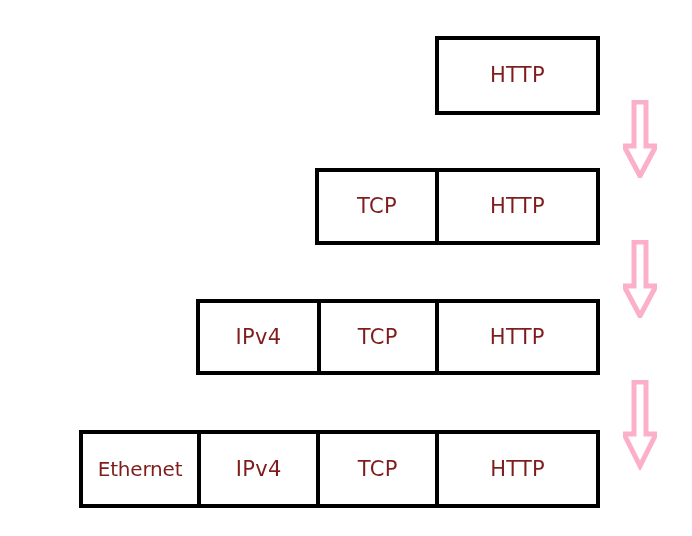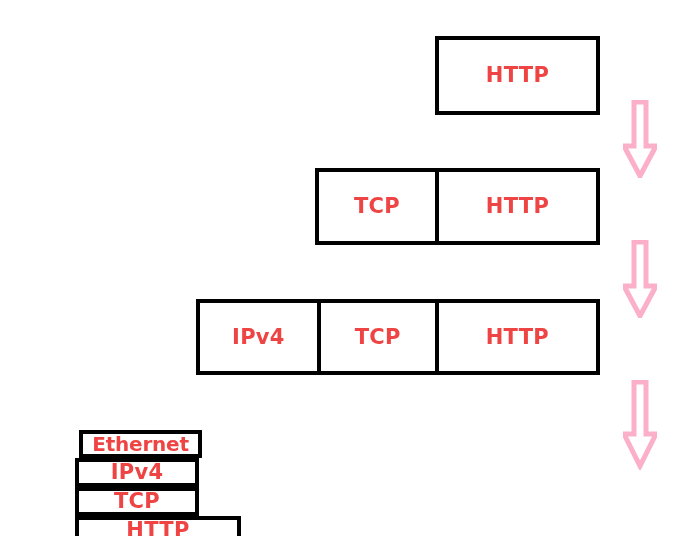--- a/index.html
+++ b/index.html
@@ -43,37 +43,37 @@
     justify-content: center;
     height: 100%;
   }
   
   .pdu-cell + .pdu-cell {
     margin-left: -4px;
   }
 
   .pdu-label {
     font-family: "DejaVu Sans", "Liberation Sans", sans-serif;
-    font-weight: bold;
+    font-weight: normal;
     font-size: 21px;
-    color: #ef4444;
+    color: #7f1d1d;
     line-height: 1;
     letter-spacing: 0.3px;
     white-space: nowrap;
   }
   .pdu-label.tight {
     font-size: 20px;
     letter-spacing: -0.2px;
   }
 
   
   #row-app      { left: 435px; top: 36px;  width: 165px; height: 79px; }
   #row-transport{ left: 315px; top: 168px; width: 285px; height: 77px; }
   #row-network  { left: 196px; top: 299px; width: 404px; height: 76px; }
-  #row-link     { left: 79px;  top: 430px; width: 521px; height: 78px; flex-direction: column; }
+  #row-link     { left: 79px;  top: 430px; width: 521px; height: 78px; }
 
   
   .flow-arrow {
     position: absolute;
     width: 34px;
   }
   .flow-arrow svg { display: block; width: 100%; height: 100%; }
 
   #arrow-1 { left: 623px; top: 100px; height: 78px; }
   #arrow-2 { left: 623px; top: 240px; height: 78px; }

